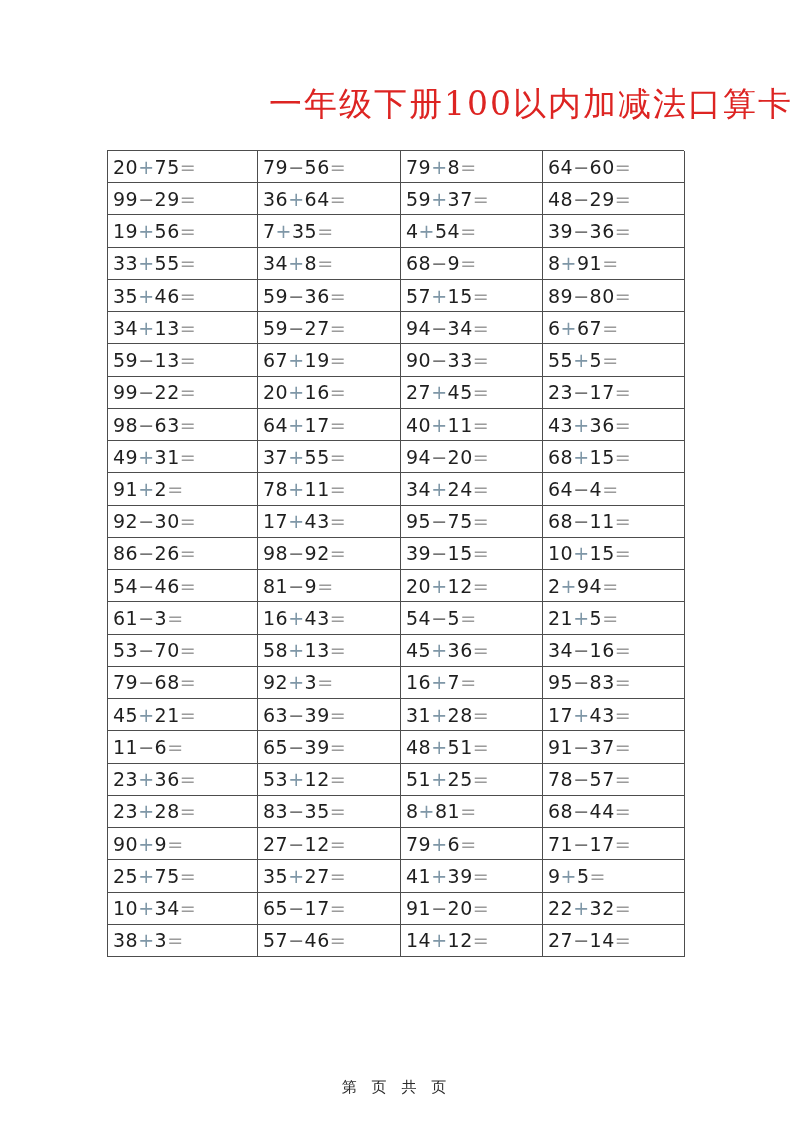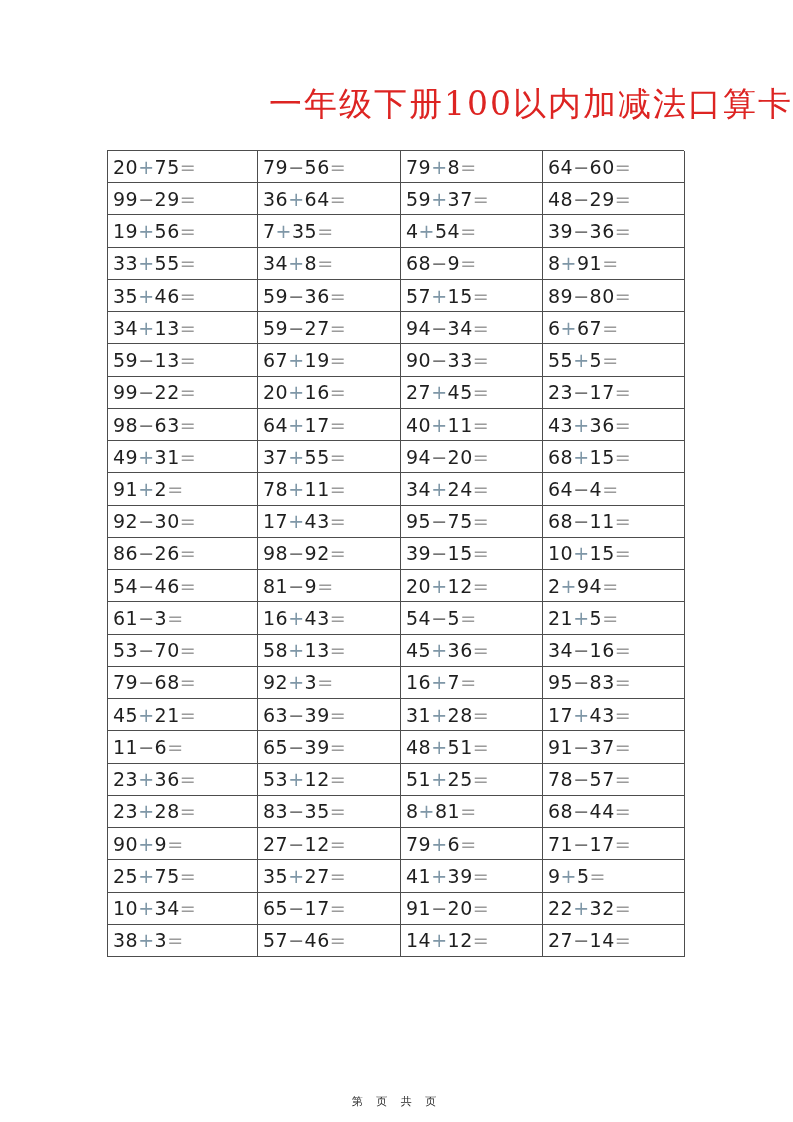--- a/index.html
+++ b/index.html
@@ -56,24 +56,23 @@
   .num      { color: var(--digit, #1f1f1f); }
   .op-plus  { color: var(--plus, #7f97a7); }
   .op-minus { color: var(--minus, #6e6e6e); }
   .op-eq    { color: var(--equals, #9b9b9b); }
   .footer {
     position: absolute;
     top: 1078px;
     left: 0;
     width: 100%;
     text-align: center;
-    font-size: 11px;
+    font-size: 15px;
     letter-spacing: 5px;
     color: #2b2b2b;
-    margin-top: 16px;
   }
 </style>
 </head>
 <body>
 
 <div class="page">
   <div class="title">一年级下册100以内加减法口算卡</div>
 
   <div class="grid">
       <div class="cell">

